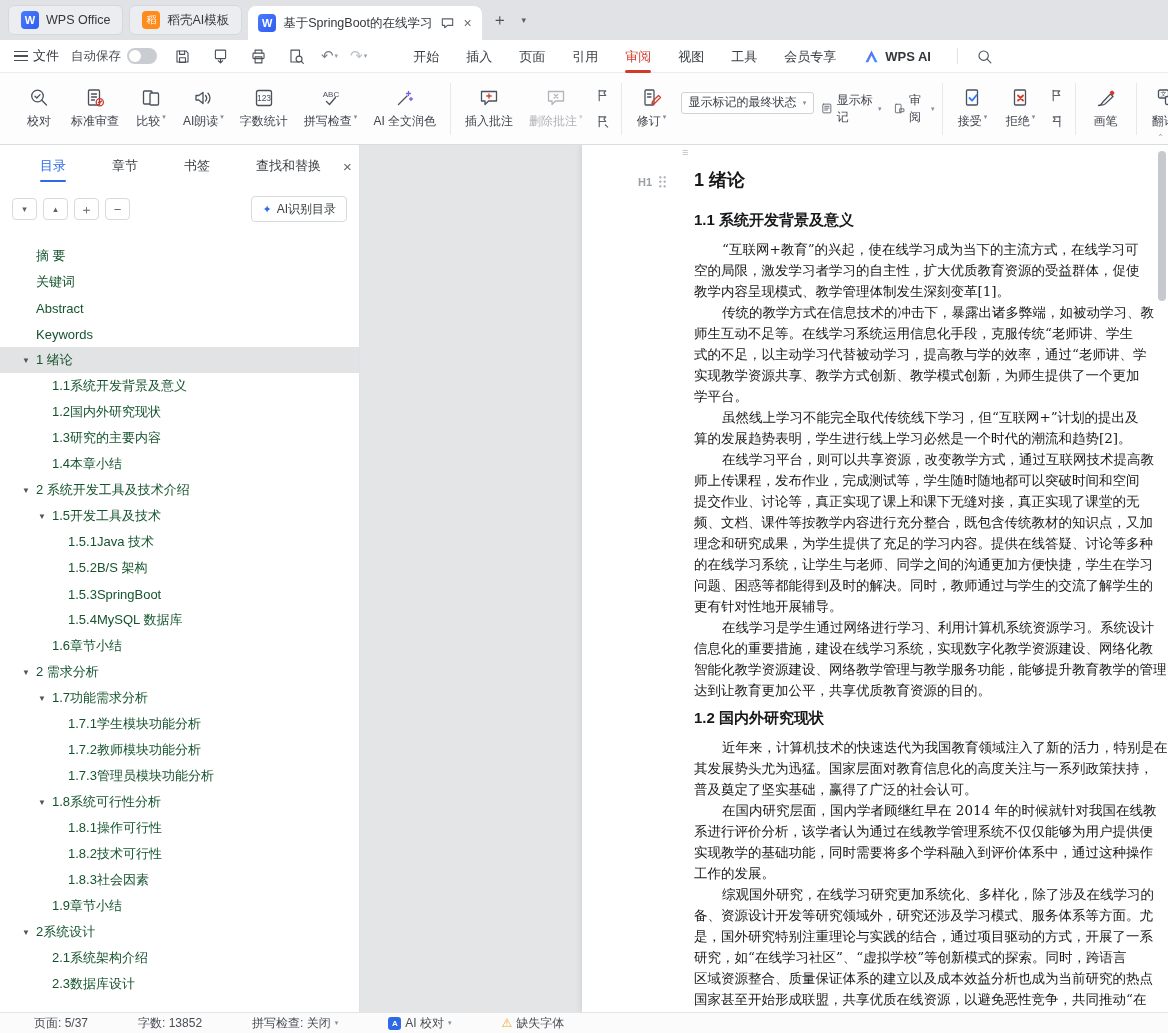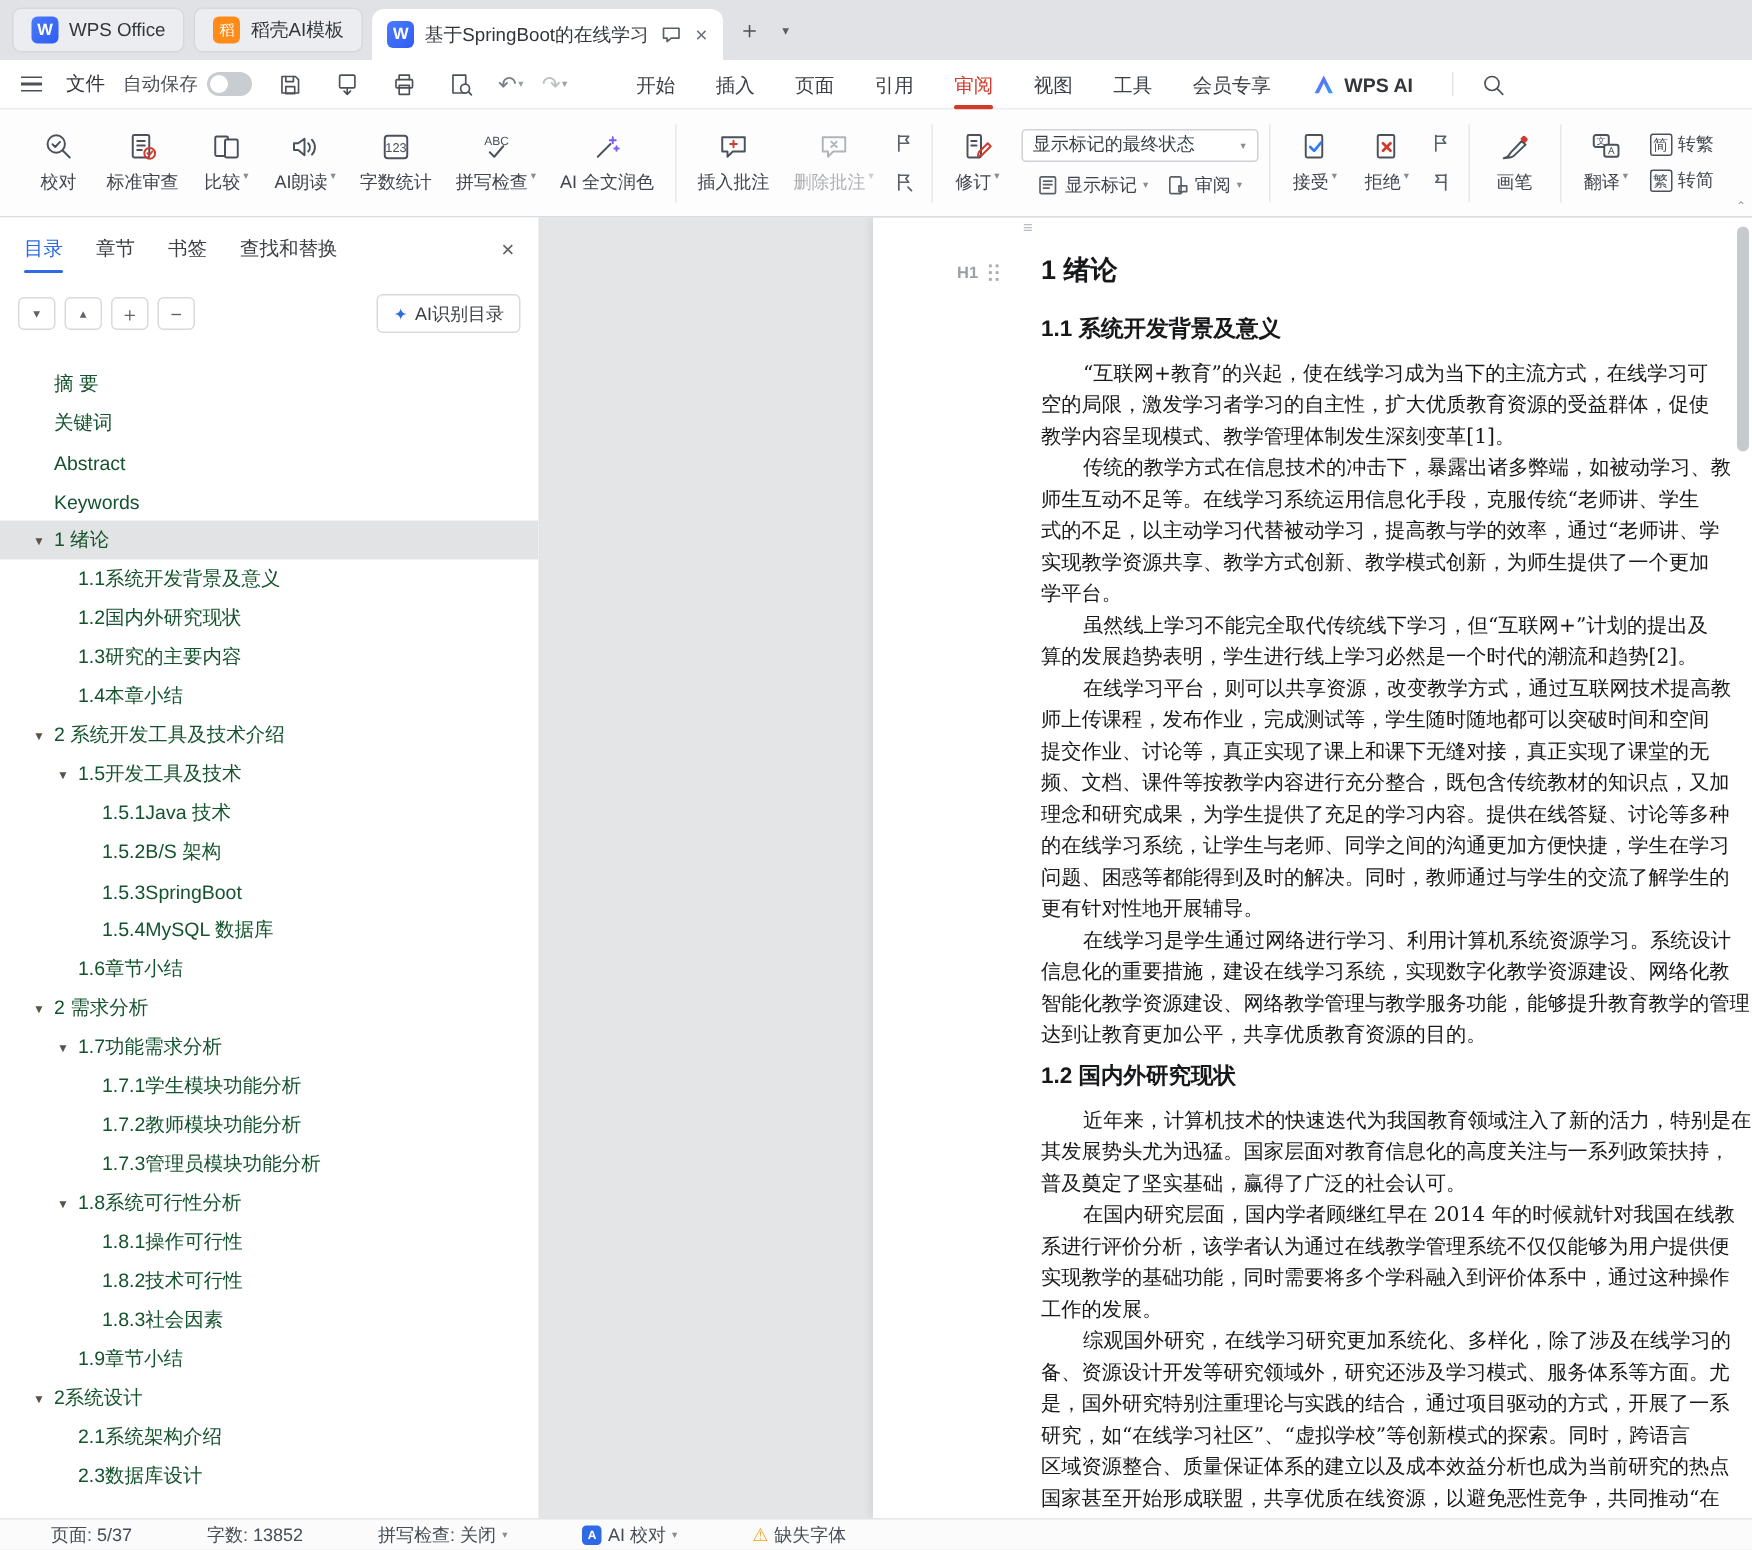--- a/index.html
+++ b/index.html
@@ -22,21 +22,21 @@
   .logo-docer { width:18px; height:18px; border-radius:4px; background:#ff8c1a; color:#fff; font-size:10px;
                 display:flex; align-items:center; justify-content:center; }
   .tab-x { color:#6b7076; font-size:14px; margin-left:2px; cursor:pointer; }
   .tabbar-btn { width:24px; height:24px; margin-bottom:8px; display:flex; align-items:center; justify-content:center;
                 color:#4c5157; font-size:16px; border-radius:4px; }
   .tabbar-btn.small { font-size:9px; color:#5a6068; }
 
   
   #menubar { position:absolute; left:0; top:40px; width:100%; height:33px; background:#fff;
              border-bottom:1px solid #ebecee; display:flex; align-items:center; padding:0 14px; gap:12px; font-size:13px; }
-  .hamburger { display:flex; align-items:center; gap:16px; color:#33373c;text-align:right; }
+  .hamburger { display:flex; align-items:center; gap:5px; color:#33373c;text-align:right; }
   .hamburger .bars { width:14px; height:10px; border-top:1.5px solid #4c5157; border-bottom:1.5px solid #4c5157; position:relative; }
   .hamburger .bars::after { content:""; position:absolute; left:0; top:3.2px; width:14px; height:1.5px; background:#4c5157; }
   .autosave { display:flex; gap:6px; color:#4c5157; font-size:12.5px; }
   .switch { width:30px; height:16px; border-radius:8px; background:#c9ccd1; position:relative; cursor:pointer; }
   .switch .knob { position:absolute; left:2px; top:2px; width:12px; height:12px; border-radius:50%; background:#fff; }
   .qbtn { display:flex; align-items:center; justify-content:center; width:26px; height:24px; border-radius:4px; cursor:pointer; }
   .undo-g { display:flex; align-items:center; gap:1px; color:#7c8187; font-size:15px; }
   .undo-g .caret-sm { font-size:7px; color:#9aa0a6; }
   .undo-g.dim { color:#bcc1c6; }
   .mtabs { display:flex; gap:27px; margin-left:34px; height:33px; align-items:stretch; }
@@ -52,37 +52,37 @@
             border-bottom:1px solid #dadcdf; display:flex; align-items:center; padding:0 0 0 16px; }
   .rgroup { display:flex; align-items:center; gap:2px; }
   .vsep { width:1px; height:52px; background:#e6e8ea; margin:0 7px; flex:0 0 1px; }
   .bigbtn { display:flex; flex-direction:column; align-items:center; justify-content:center; gap:4px;
             padding:5px 7px; border-radius:4px; cursor:pointer; min-width:46px; }
   .blabel { font-size:12px; color:#40454c; white-space:nowrap; display:flex; align-items:flex-start; gap:2px; }
   .caret-sm { font-size:7px; color:#878d94; }
   .disabled { opacity:.42; }
   .mini-col { display:flex; flex-direction:column; gap:8px; padding:0 2px; }
   .mini-btn { width:18px; height:18px; display:flex; align-items:center; justify-content:center; border-radius:3px; cursor:pointer; }
-  .stack { display:flex; flex-direction:column; gap:7px; margin-left:4px;align-items:center; }
+  .stack { display:flex; flex-direction:row; gap:7px; margin-left:4px; }
   .combo { width:158px; height:22px; border:1px solid #cfd2d6; border-radius:3px; background:#fff;
            display:flex; align-items:center; justify-content:space-between; padding:0 7px; font-size:12px; color:#3b4046; cursor:pointer; }
   .mini-row { display:flex; gap:12px; align-items:center; }
   .mini-lbl { display:flex; align-items:center; gap:4px; font-size:12px; color:#40454c; cursor:pointer; }
   .convcol { display:flex; flex-direction:column; gap:7px; margin-left:4px; }
   .convrow { display:flex; align-items:center; gap:4px; font-size:12px; color:#40454c; cursor:pointer; }
   .convbox { width:15px; height:15px; border:1.2px solid #4a515a; border-radius:2px; font-size:10px;
              display:flex; align-items:center; justify-content:center; color:#4a515a; }
   .ribbon-collapse { position:absolute; right:4px; bottom:2px; font-size:8px; color:#9aa0a6; cursor:pointer; }
 
   
   #main { position:absolute; left:0; top:145px; width:100%; bottom:21px; display:flex; }
   
   #sidebar { width:360px; flex:0 0 360px; background:#fff; border-right:1px solid #dfe1e4; display:flex; flex-direction:column; overflow:hidden; }
   .side-tabs { height:42px; display:flex; align-items:center; gap:22px; padding:0 16px; font-size:13px; color:#3c4043; flex:0 0 42px; }
-  .stab { position:relative; height:42px; line-height:42px; cursor:pointer; white-space:nowrap; }
+  .stab { position:relative; height:42px; line-height:42px; cursor:pointer; white-space:nowrap;margin-left:24px; }
   .stab[data-active="true"] { color:#2e6ae6; }
   .stab[data-active="true"]::after { content:""; position:absolute; left:50%; transform:translateX(-50%);
         bottom:5px; width:26px; height:2px; border-radius:1px; background:#2e6ae6; }
   .side-close { margin-left:auto; color:#5f6368; font-size:15px; cursor:pointer; }
   .side-toolbar { height:44px; display:flex; align-items:center; gap:6px; padding:0 12px; flex:0 0 44px; }
   .sq-btn { width:25px; height:22px; border:1px solid #d8dadd; border-radius:4px; background:#fff;
             display:flex; align-items:center; justify-content:center; color:#5f6368; font-size:9px; cursor:pointer; }
   .sq-btn.math { font-size:13px; line-height:1; }
   .ai-btn { margin-left:auto; border:1px solid #d8dadd; border-radius:4px; height:26px; padding:0 10px;
             display:flex; align-items:center; gap:5px; font-size:12px; color:#3c4043; cursor:pointer; background:#fff; }

